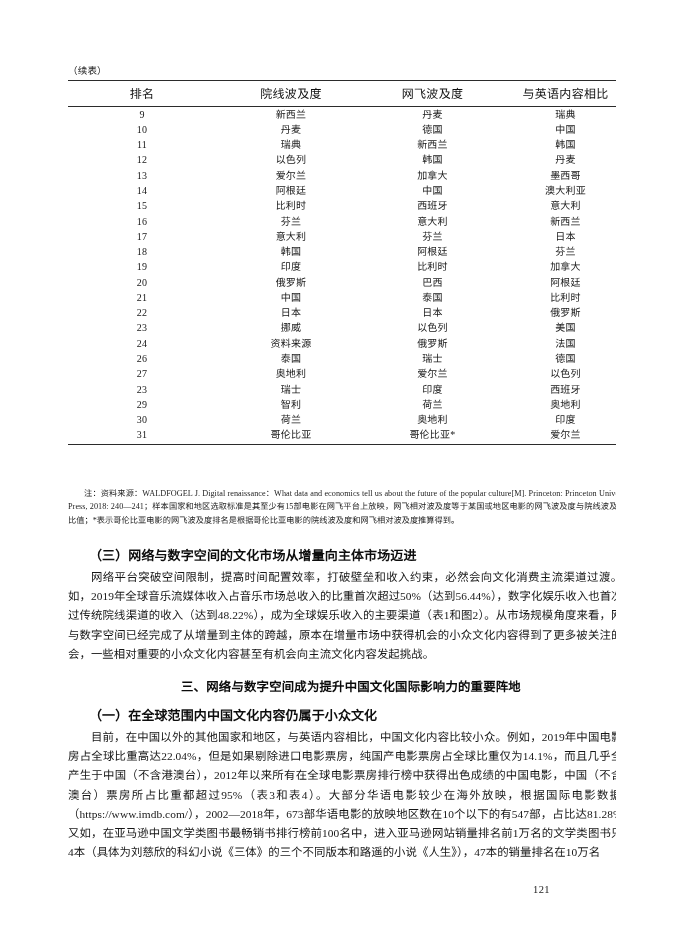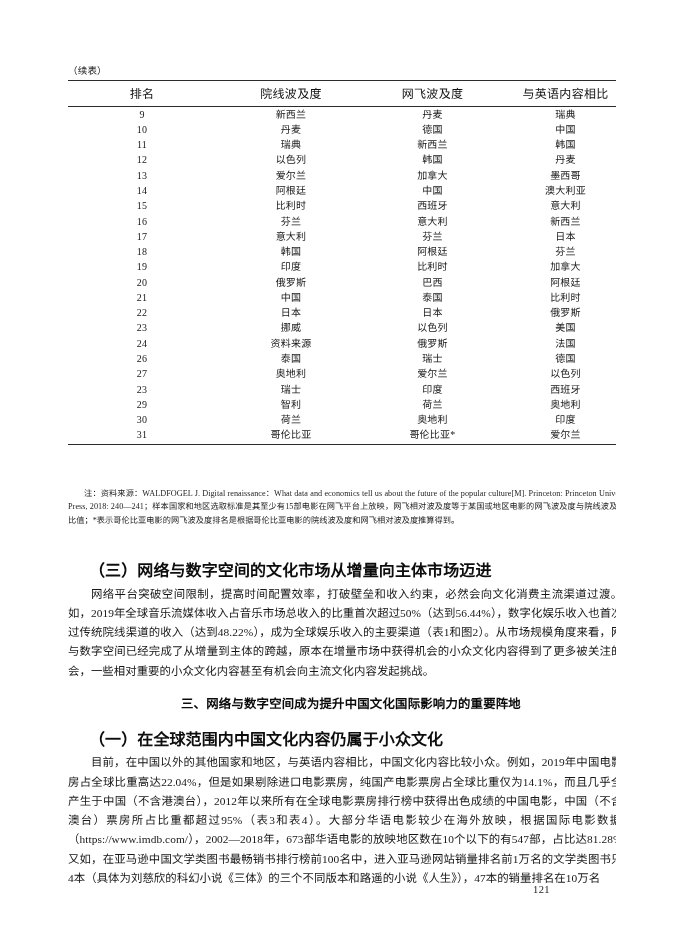--- a/index.html
+++ b/index.html
@@ -99,22 +99,22 @@
   .note .indent { display: inline-block; width: 16px; }
 
   
   .content {
     position: absolute;
     left: 68px;
     top: 546px;
     width: 566px;
   }
   h3.sub-head {
-    margin: 12px 0 1px 0;
-    font-size: 16px;
+    margin: 0 0 1px 0;
+    font-size: 13px;
     font-weight: bold;
     line-height: 1.6;
     text-indent: 21px;
     color: #0d0d0d;
     font-family: "Liberation Sans", "DejaVu Sans", sans-serif;
     letter-spacing: .1px;
   }
   p.body-par {
     margin: 0;
     font-size: 11.4px;

